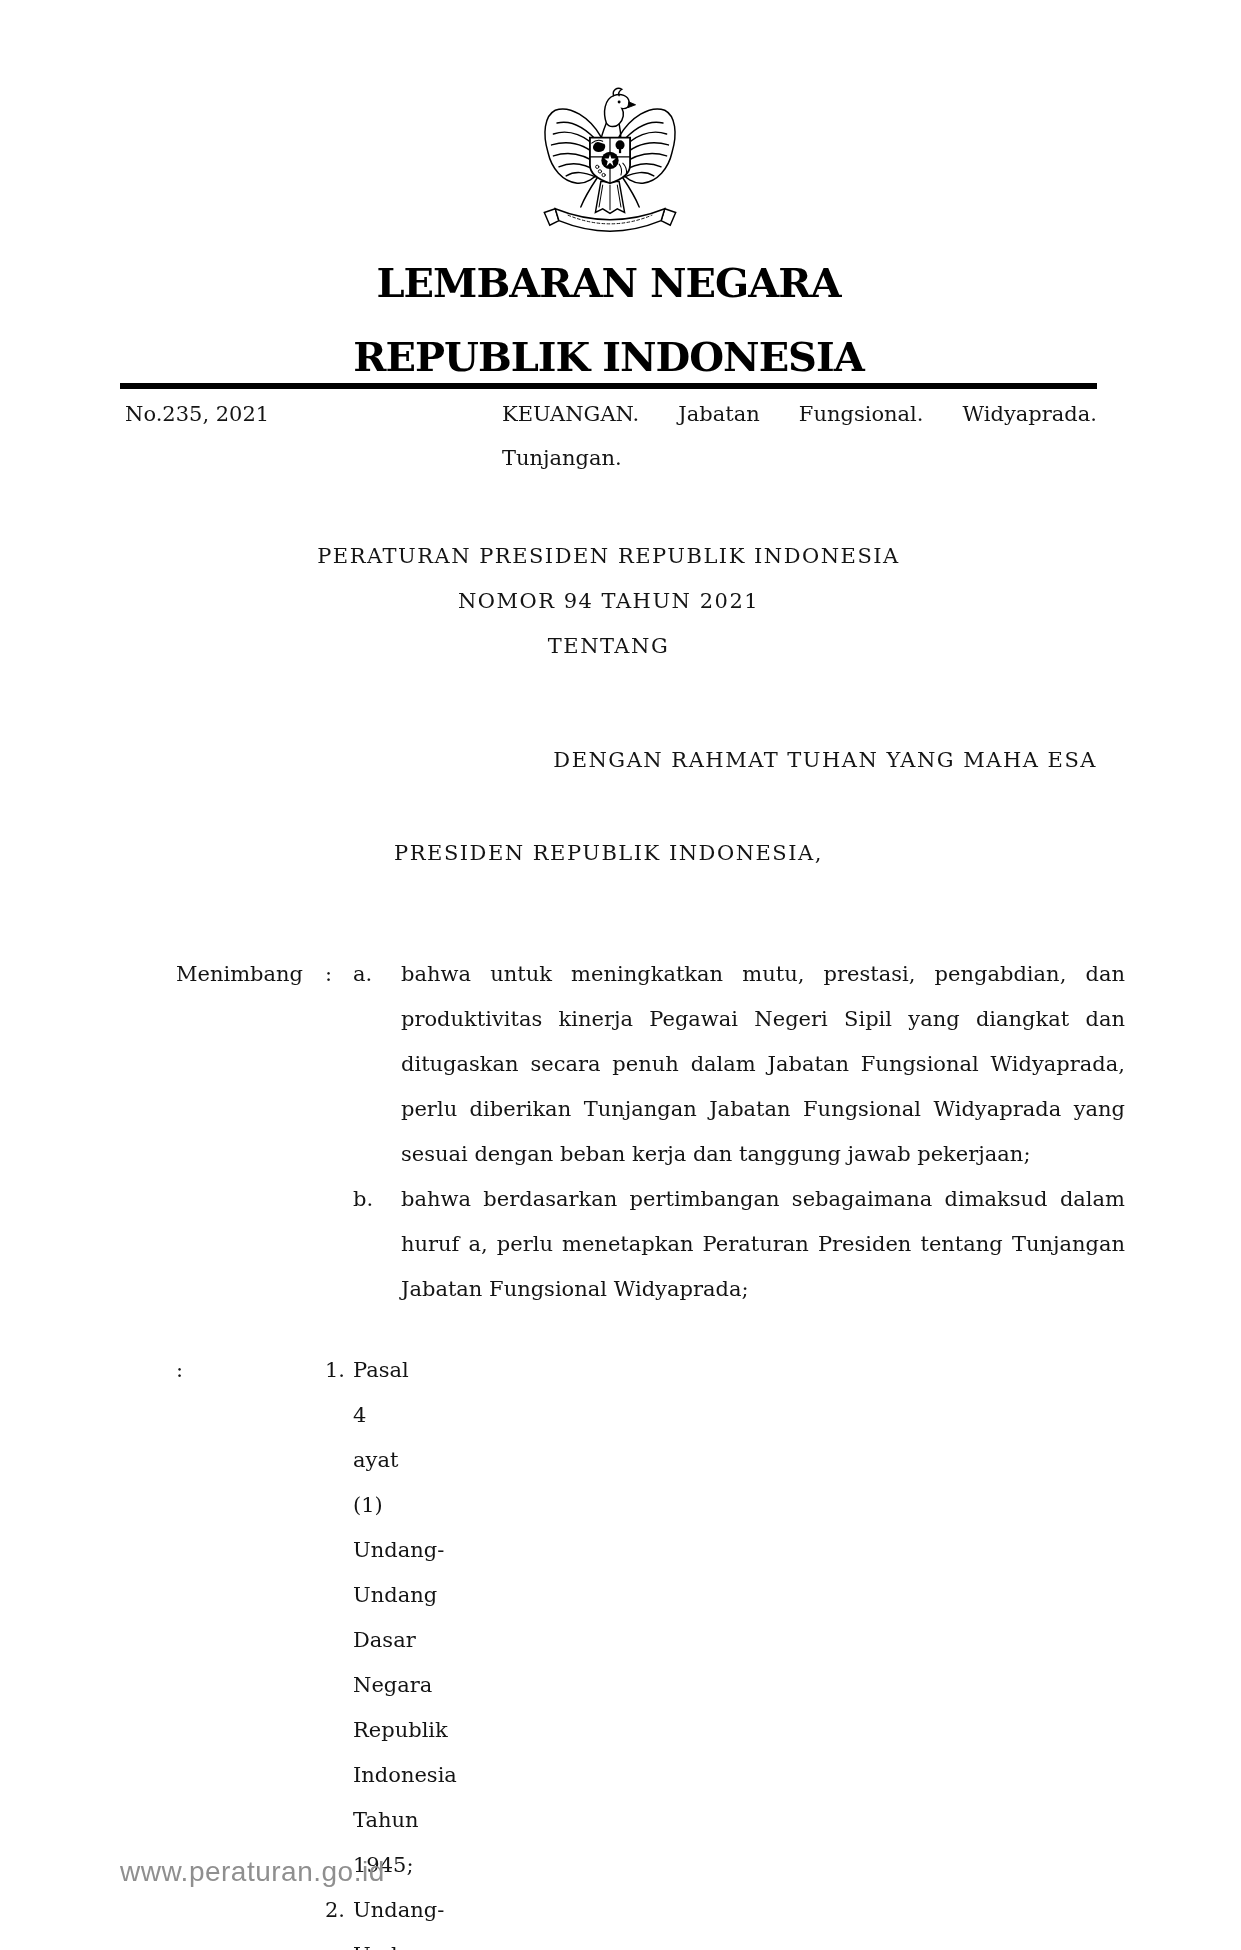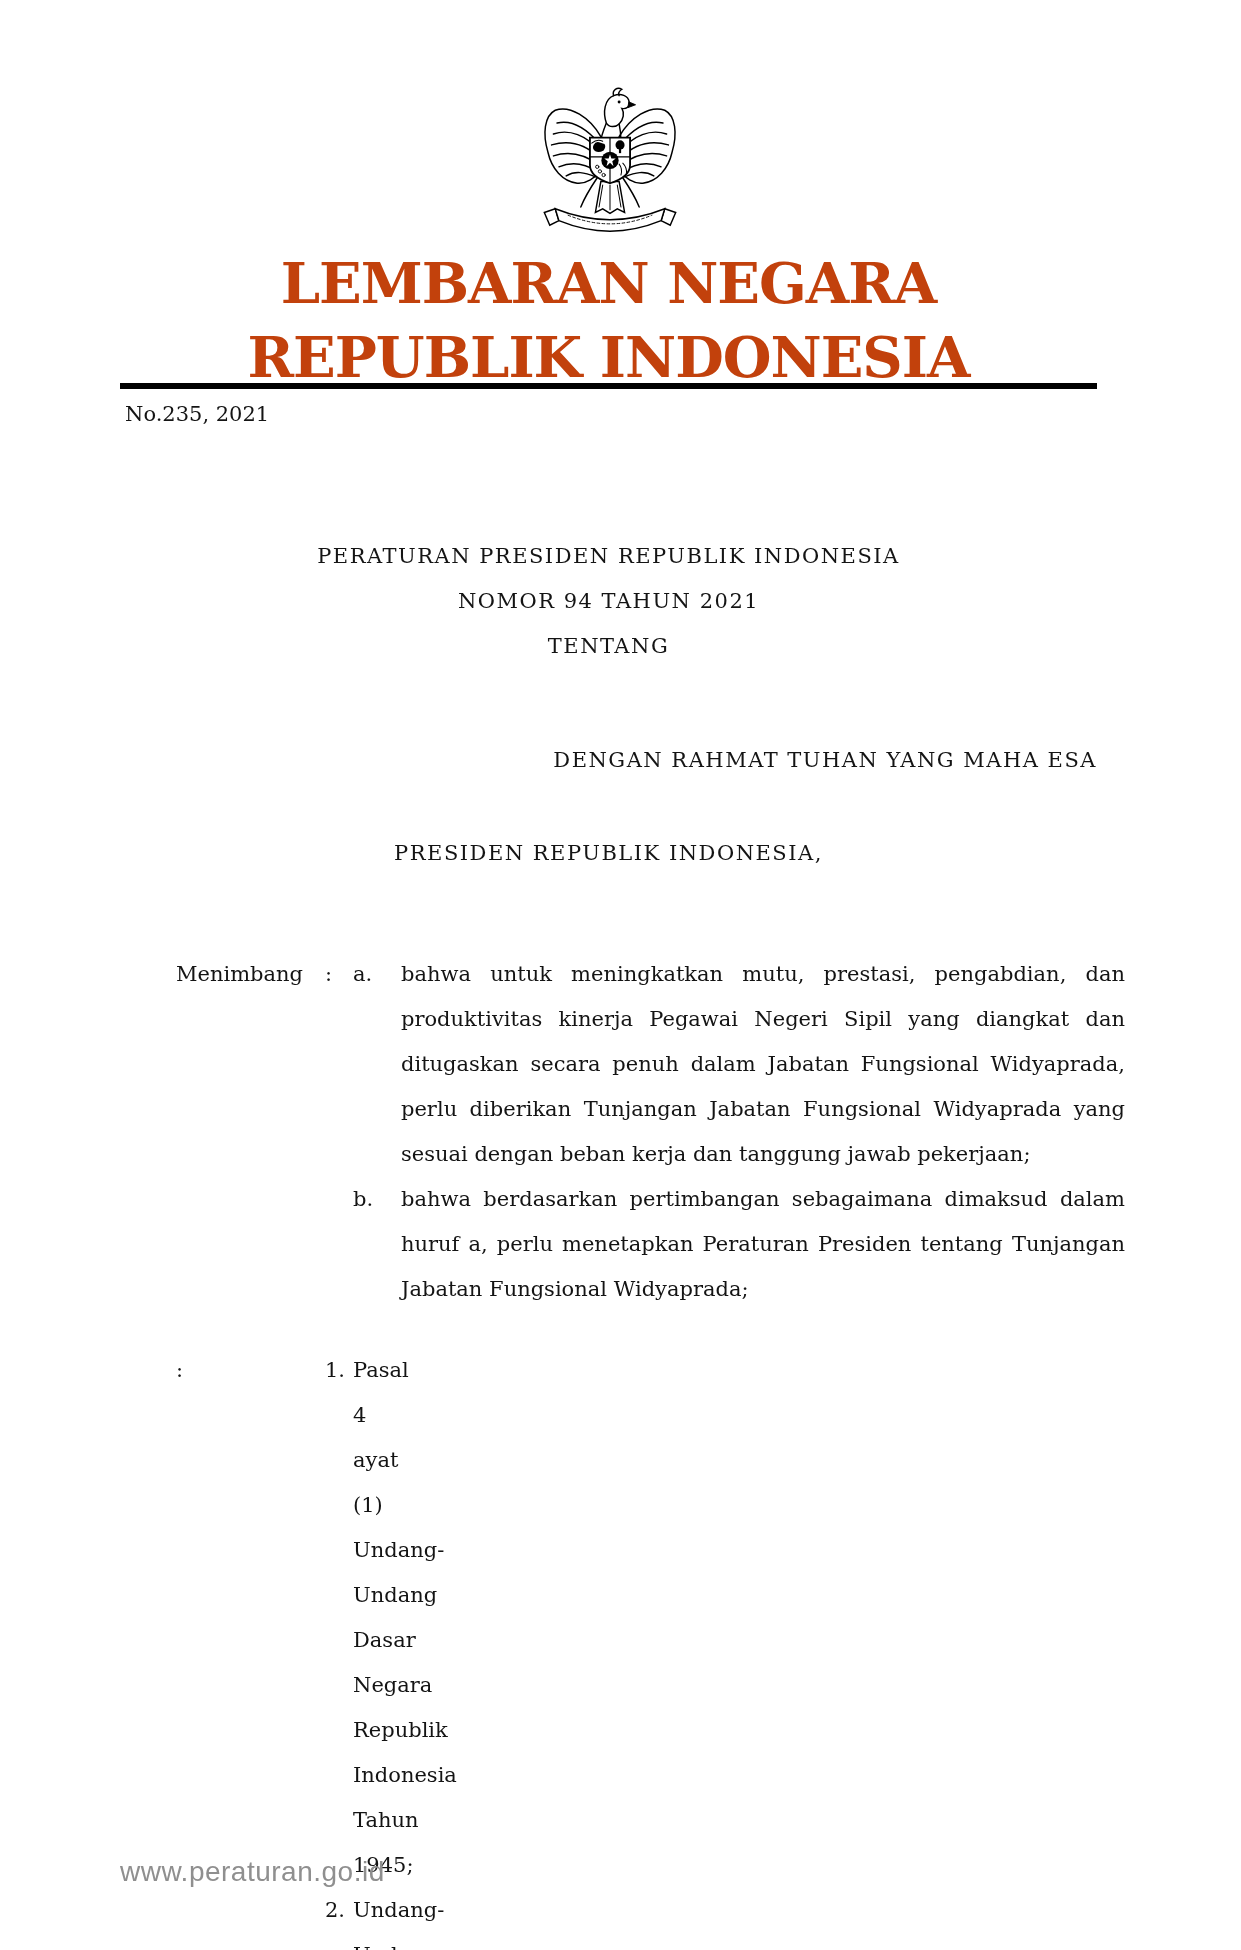--- a/index.html
+++ b/index.html
@@ -10,22 +10,22 @@
     font-family: "DejaVu Serif", serif;
     color: #141414;
   }
   .page { position: relative; width: 1241px; height: 1950px; overflow: hidden; background: #fff; }
 
   .emblem { position: absolute; top: 84px; left: 537px; width: 146px; height: 162px; }
   .emblem svg { width: 100%; height: 100%; }
 
   .masthead {
     position: absolute; top: 246px; left: 120px; width: 977px;
-    text-align: center; font-weight: bold; font-size: 56px; line-height: 74px;
-    letter-spacing: -1px; color: #c2410c;
+    text-align: center; font-weight: bold; font-size: 40px; line-height: 74px;
+    letter-spacing: -1px; color: #000000;
   }
   .rule { position: absolute; top: 383px; left: 120px; width: 977px; height: 6px; background: #000; }
 
   .issue-row { position: absolute; top: 392px; left: 125px; width: 972px; display: flex; }
   .issue-number { width: 377px; font-size: 21px; line-height: 44px; }
   .issue-subject { width: 595px; font-size: 21px; line-height: 44px; text-align: justify; }
 
   .doc-title {
     position: absolute; top: 534px; left: 120px; width: 977px;
     text-align: center; font-size: 21px; line-height: 45px; letter-spacing: 1.5px;
@@ -123,20 +123,21 @@
   </div>
 
   <div class="masthead">
     <div>LEMBARAN NEGARA</div>
     <div>REPUBLIK INDONESIA</div>
   </div>
   <div class="rule"></div>
 
   <div class="issue-row">
     <div class="issue-number">No.235, 2021</div>
+    <div class="issue-subject">KEUANGAN. Jabatan Fungsional. Widyaprada. Tunjangan.</div>
   </div>
 
   <div class="doc-title">
     <div>PERATURAN PRESIDEN REPUBLIK INDONESIA</div>
     <div>NOMOR 94 TAHUN 2021</div>
     <div>TENTANG</div>
   </div>
 
   <div class="invocation">DENGAN RAHMAT TUHAN YANG MAHA ESA</div>
   <div class="authority">PRESIDEN REPUBLIK INDONESIA,</div>

